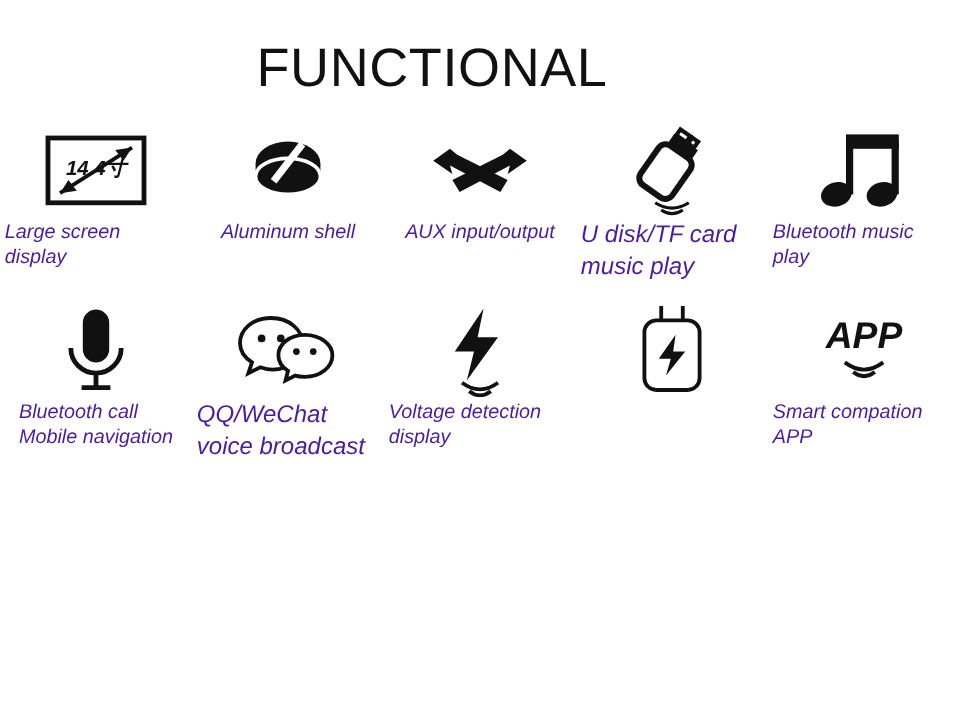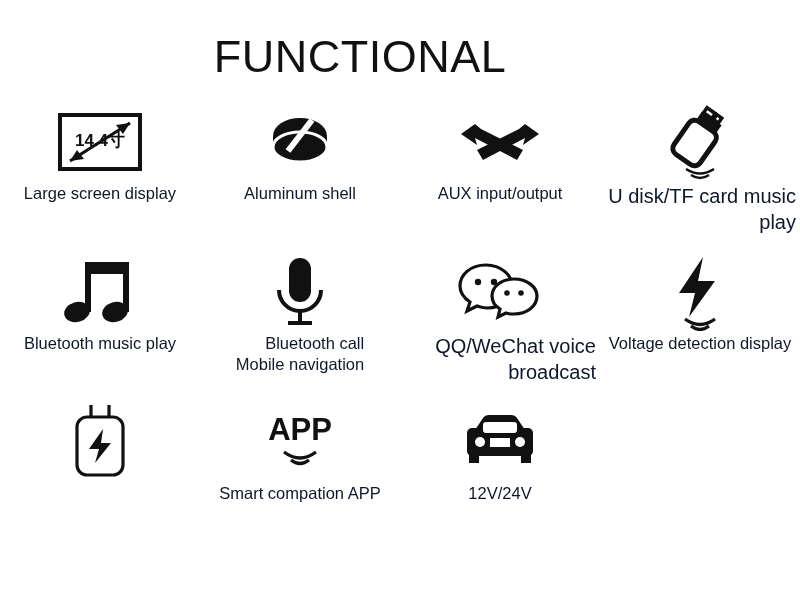--- a/index.html
+++ b/index.html
@@ -26,44 +26,45 @@
     line-height: 1;
     font-weight: 400;
     letter-spacing: 0.5px;
     color: #111111;
     padding-top: 34px;
     margin: 0 0 6px 0;
     font-family: "Liberation Sans", sans-serif;
   }
   .grid {
     display: grid;
-    grid-template-columns: repeat(4, 1fr);
+    grid-template-columns: repeat(5, 1fr);
     grid-template-rows: repeat(3, 150px);
     width: 800px;
     margin-top: 22px;
+    font-style: italic;
   }
   .cell {
     display: flex;
     flex-direction: column;
     align-items: center;
     justify-content: flex-start;
     padding: 0 4px;
     box-sizing: border-box;
   }
   .icon-box {
     height: 82px;
     display: flex;
     align-items: center;
     justify-content: center;
   }
   .label {
-    text-align: right;
+    text-align: left;
     font-size: 16.5px;
     line-height: 1.3;
-    color: #0f172a;
+    color: #4c1d95;
     white-space: pre-line;
     font-family: "Liberation Sans", sans-serif;
   }
   .label.small {
     font-size: 20px;
   }
   svg { display: block; }
 </style>
 </head>
 <body>
@@ -194,30 +195,15 @@
       <div class="icon-box">
         <svg width="84" height="64" viewBox="0 0 84 64">
           <text x="42" y="30" font-family="'Liberation Sans', sans-serif" font-size="31" font-weight="bold" fill="#111111" text-anchor="middle">APP</text>
           <path d="M26 42 q16 12 32 0" fill="none" stroke="#111111" stroke-width="3.2"></path>
           <path d="M33 50 q9 7 18 0" fill="none" stroke="#111111" stroke-width="3.2"></path>
         </svg>
       </div>
       <div class="label">Smart compation APP</div>
     </div>
 
-    <div class="cell">
-      <div class="icon-box">
-        <svg width="86" height="56" viewBox="0 0 86 56">
-          <path d="M18 16 L26 4 Q28 1 32 1 L54 1 Q58 1 60 4 L68 16 Z" fill="#111111"></path>
-          <rect x="10" y="14" width="66" height="28" rx="5" fill="#111111"></rect>
-          <rect x="26" y="8" width="34" height="11" rx="3" fill="#ffffff"></rect>
-          <circle cx="23" cy="28" r="5" fill="#ffffff"></circle>
-          <circle cx="63" cy="28" r="5" fill="#ffffff"></circle>
-          <rect x="33" y="24" width="20" height="9" fill="#ffffff"></rect>
-          <rect x="12" y="40" width="10" height="9" fill="#111111"></rect>
-          <rect x="64" y="40" width="10" height="9" fill="#111111"></rect>
-        </svg>
-      </div>
-      <div class="label">12V/24V</div>
-    </div>
 
   </div>
 </div>
 
 </body></html>

